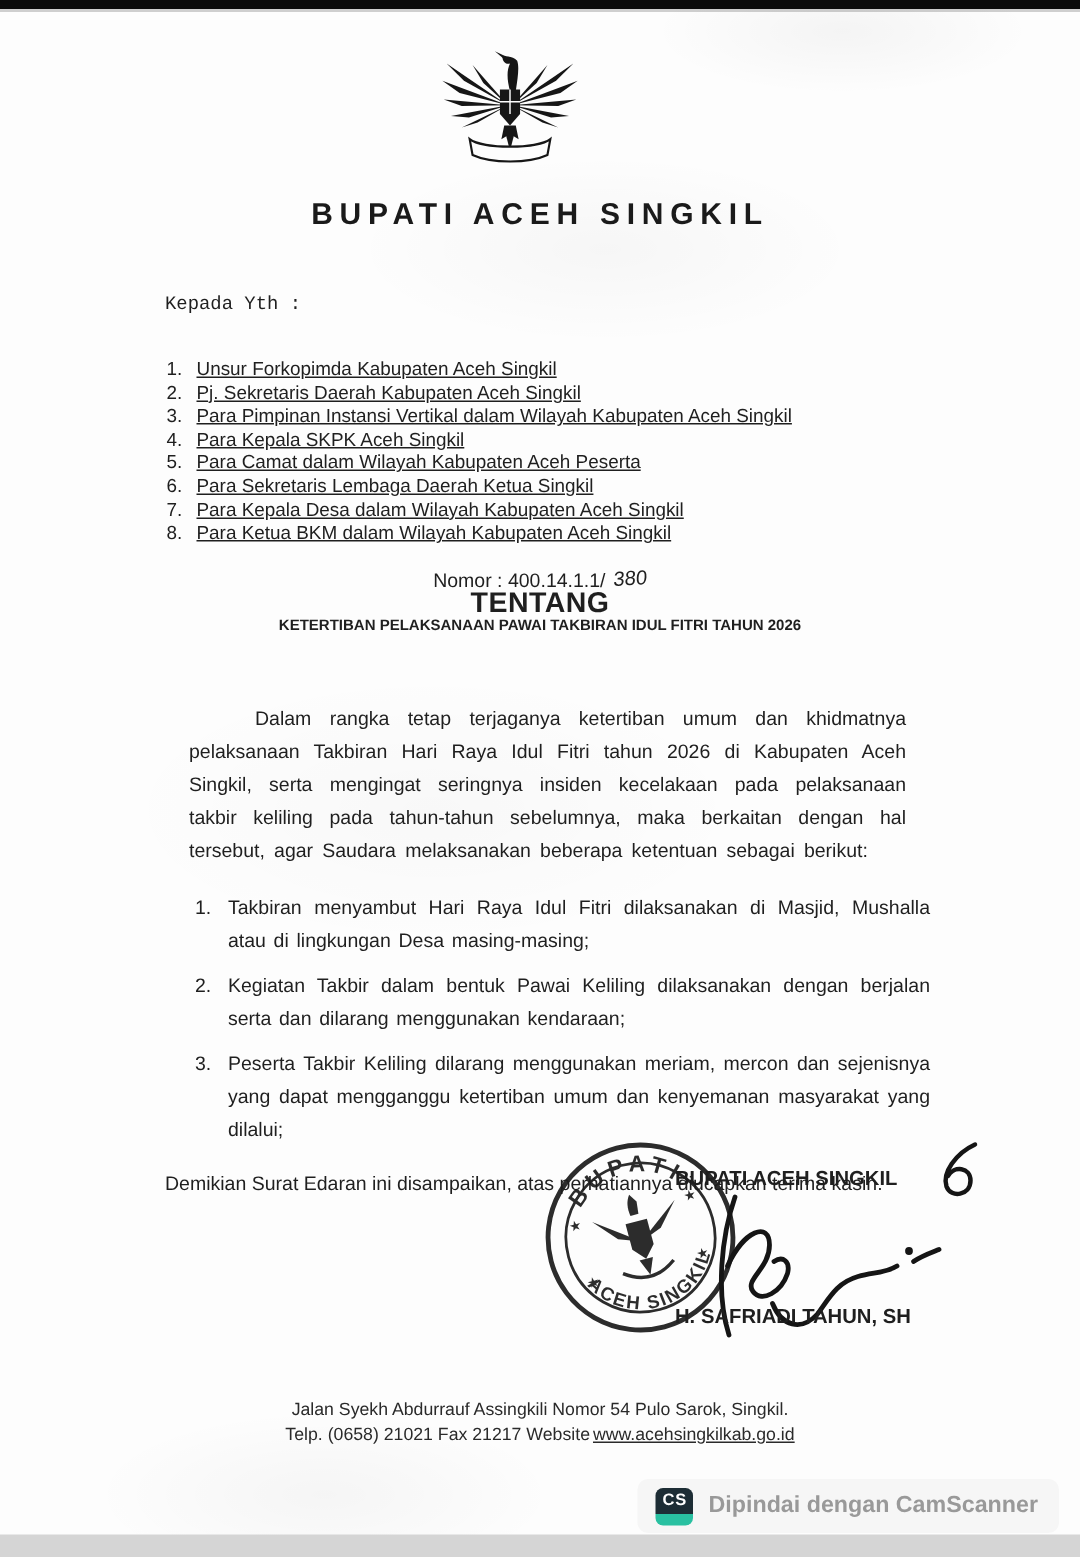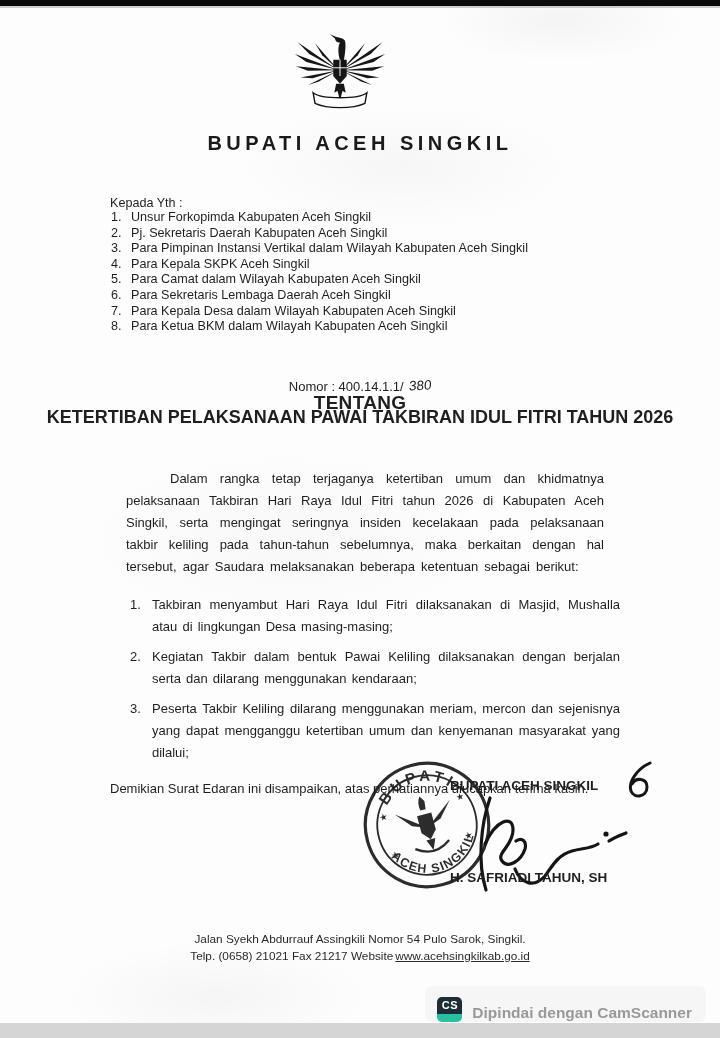--- a/index.html
+++ b/index.html
@@ -19,31 +19,31 @@
   .top-strip-shadow { position:absolute; top:6px; left:0; width:100%; height:2px; background:rgba(0,0,0,.18); }
   .bottom-strip { position:absolute; bottom:0; left:0; width:100%; height:15px; background:#d5d5d5; }
 
   .emblem { position:absolute; left:292px; top:28px; width:96px; height:94px; }
   .header-title {
     position:absolute; top:132px; left:0; width:720px; text-align:center;
     font-size:20px; font-weight:bold; letter-spacing:4.5px; color:#1a1a1a;
   }
 
   .recipients { position:absolute; top:196px; left:110px; right:60px; font-size:12.6px; }
-  .recipients .salutation { margin-bottom:0; }
-  ol.plain { list-style:none; margin:0; padding:0; counter-reset:n; }
+  .recipients .salutation { margin-bottom:29px;font-family:Liberation Mono, monospace; }
+  ol.plain { list-style:none; margin:0; padding:0; counter-reset:n;text-decoration:underline; }
   ol.plain > li { counter-increment:n; position:relative; padding-left:21px; line-height:15.6px; }
   ol.plain > li::before { content:counter(n) "."; position:absolute; left:1px; }
 
   .subject { position:absolute; top:379px; left:0; width:720px; text-align:center; line-height:15.5px; }
   .doc-type { font-size:13.6px; font-weight:bold; text-decoration:underline; text-underline-offset:2px; letter-spacing:.4px; }
   .number-line { font-size:13px; }
   .handwritten-number { display:inline-block; margin-left:5px; font-size:13.5px; transform:rotate(-3deg) skewX(-7deg); position:relative; top:-1px; }
   .tentang { font-size:19px; font-weight:bold; letter-spacing:.3px; }
-  .subject-title { font-size:18px; font-weight:bold; }
+  .subject-title { font-size:10px; font-weight:bold; }
 
   .letter-body { position:absolute; top:452px; left:110px; width:510px; font-size:13px; }
   .letter-body p.opening {
     margin:16px; text-align:justify; text-indent:44px; line-height:22px; word-spacing:2.5px;
   }
   ol.provisions { list-style:none; margin:6px 0 0 18px; padding:0; counter-reset:p; }
   ol.provisions > li {
     counter-increment:p; position:relative; padding-left:24px;
     line-height:22px; text-align:justify; word-spacing:1.5px; margin-bottom:8px;
   }
@@ -55,21 +55,21 @@
   .sig-title { position:absolute; left:94px; top:26px; width:230px; font-size:13.5px; font-weight:bold; white-space:nowrap; }
   .sig-flourish { position:absolute; left:268px; top:8px; width:30px; height:40px; }
   .sig-scribble { position:absolute; left:96px; top:40px; width:178px; height:104px; }
   .sig-name { position:absolute; left:94px; top:118px; width:230px; font-size:13.5px; font-weight:bold; white-space:nowrap; }
 
   .footer { position:absolute; top:931px; left:0; width:720px; text-align:center; font-size:11.8px; color:#2a2a2a; line-height:17px; }
   .footer .website { text-decoration:underline; margin-left:2px; }
 
   .camscanner-badge {
     position:absolute; right:14px; top:986px; height:36px;
-    display:flex; align-items:flex-end; gap:10px;
+    display:flex; align-items:center; gap:10px;
     background:#f6f6f6; border-radius:7px; padding:0 14px 0 12px;
   }
   .cs-icon {
     width:25px; height:25px; border-radius:5px;
     background:linear-gradient(180deg,#1d2d35 0%,#1d2d35 70%,#29c0a1 70%,#29c0a1 100%);
     display:flex; align-items:flex-start; justify-content:center;
   }
   .cs-icon span { color:#ffffff; font-weight:bold; font-size:11px; line-height:17px; letter-spacing:.5px; }
   .camscanner-text { color:#999999; font-size:15.5px;font-weight:bold; }
 
@@ -116,22 +116,22 @@
 
   <div class="header-title">BUPATI ACEH SINGKIL</div>
 
   <div class="recipients">
     <div class="salutation">Kepada Yth :</div>
     <ol class="plain">
       <li>Unsur Forkopimda Kabupaten Aceh Singkil</li>
       <li>Pj. Sekretaris Daerah Kabupaten Aceh Singkil</li>
       <li>Para Pimpinan Instansi Vertikal dalam Wilayah Kabupaten Aceh Singkil</li>
       <li>Para Kepala SKPK Aceh Singkil</li>
-      <li>Para Camat dalam Wilayah Kabupaten Aceh Singkil</li>
-      <li>Para Sekretaris Lembaga Daerah Aceh Singkil</li>
+      <li>Para Camat dalam Wilayah Kabupaten Aceh Peserta</li>
+      <li>Para Sekretaris Lembaga Daerah Ketua Singkil</li>
       <li>Para Kepala Desa dalam Wilayah Kabupaten Aceh Singkil</li>
       <li>Para Ketua BKM dalam Wilayah Kabupaten Aceh Singkil</li>
     </ol>
   </div>
 
   <div class="subject">
     <div class="number-line"><span>Nomor : 400.14.1.1/</span><span class="handwritten-number">380</span></div>
     <div class="tentang">TENTANG</div>
     <div class="subject-title">KETERTIBAN PELAKSANAAN PAWAI TAKBIRAN IDUL FITRI TAHUN 2026</div>
   </div>

